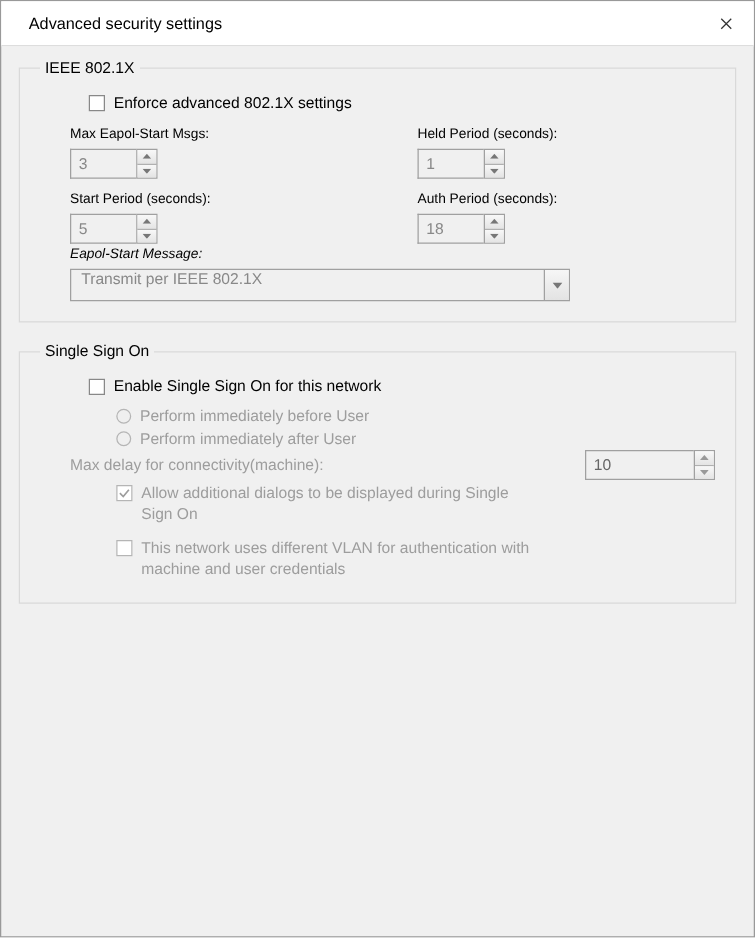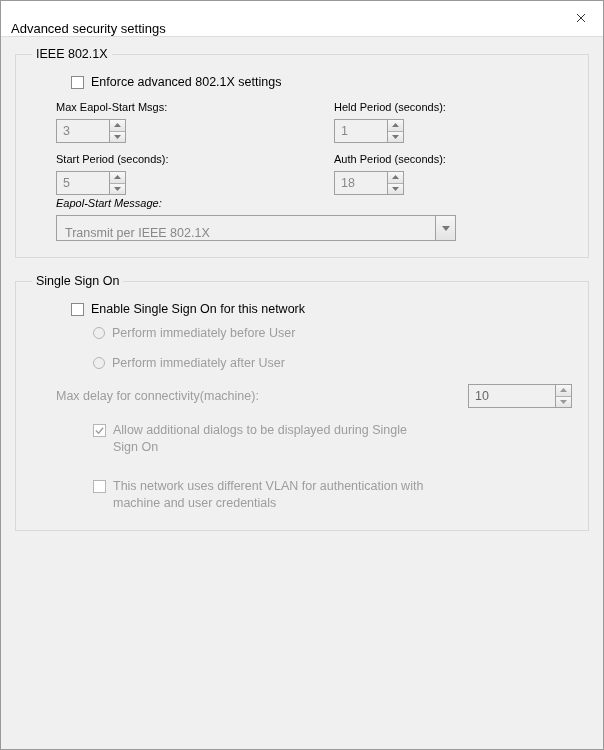--- a/index.html
+++ b/index.html
@@ -18,23 +18,23 @@
     height: 750px;
     background: #f0f0f0;
     border: 1px solid #999;
     display: flex;
     flex-direction: column;
   }
   .titlebar {
     height: 36px;
     background: #fff;
     display: flex;
-    align-items: flex-end;
+    align-items: center;
     justify-content: space-between;
-    padding-left: 10px;
+    padding-left: 22px;
     border-bottom: 1px solid #ddd;
   }
   .titlebar .title {
     font-size: 13px;
     color: #000;
   }
   .titlebar .close {
     width: 45px;
     height: 36px;
     display: flex;
@@ -144,21 +144,21 @@
     align-items: center;
     justify-content: center;
   }
   .spin-btn:first-child { border-bottom:1px solid #b0b0b0; }
   .spin-btn svg { display:block; }
   .combo {
     display: flex;
     height: 26px;
     border: 1px solid #a0a0a0;
     background: #f0f0f0;
-    align-items: flex-end;
+    align-items: flex-start;
     margin-left: 24px;
     margin-top:6px;
     width: 400px;
   }
   .combo .combo-text {
     flex: 1;
     padding: 0 8px;
     color: #888;
     font-size: 12.5px;
   }
@@ -169,21 +169,21 @@
     background: linear-gradient(#f6f6f6,#e3e3e3);
     display: flex;
     align-items: center;
     justify-content: center;
   }
   .sso-body {
     margin-left: 24px;
     margin-top: 8px;
     display:flex;
     flex-direction:column;
-    gap:12px;
+    gap:0;
   }
   .sso-maxdelay {
     display:flex;
     align-items:center;
     justify-content:space-between;
     gap:20px;
   }
   .button-row {
     display: flex;
     justify-content: flex-end;

